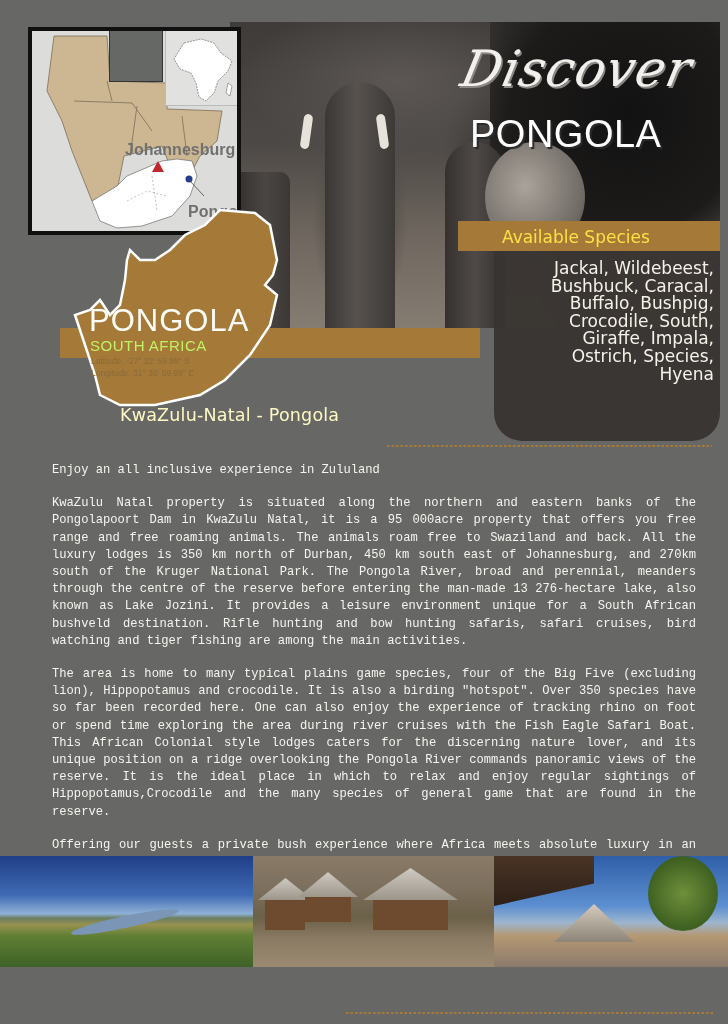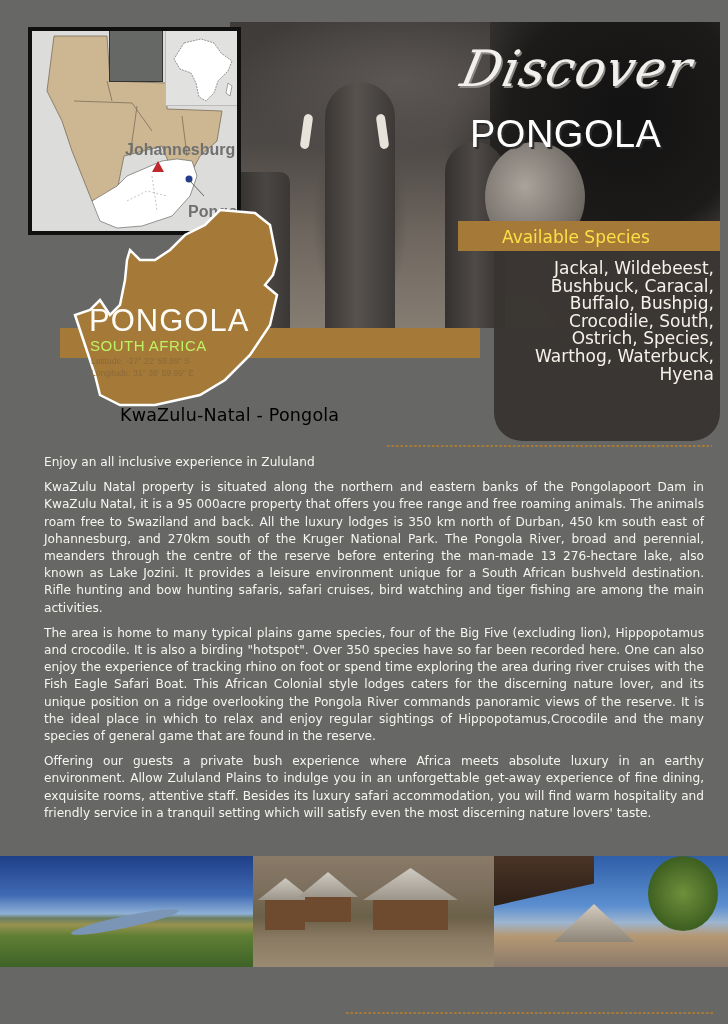--- a/index.html
+++ b/index.html
@@ -57,21 +57,21 @@
     position:absolute; left:89px; top:303px; font-family:"Liberation Sans", sans-serif;
     font-size:31px; letter-spacing:1px; color:#fdfbf6; font-weight:normal;
   }
   .sa-subtitle {
     position:absolute; left:90px; top:337px; font-family:"Liberation Sans", sans-serif;
     font-size:15px; color:#bef264; letter-spacing:0.5px;
   }
   .coord { position:absolute; left:91px; font-family:"Liberation Sans", sans-serif; font-size:8.5px; color:#8a6a3a; }
   .region-title {
     position:absolute; left:120px; top:405px; font-family:"DejaVu Sans", sans-serif;
-    font-size:17.5px; color:#000000; letter-spacing:0.2px;
+    font-size:17.5px; color:#fef9c3; letter-spacing:0.2px;
   }
 
   
   .discover {
     position:absolute; left:462px; top:40px; font-family:"DejaVu Serif", serif; font-style:italic;
     font-size:50px; color:#f2f0ec; letter-spacing:1px;
     text-shadow: 2px 2px 0 #8a8784;
     transform: skewX(-12deg);
   }
   .pongola-big {
@@ -99,21 +99,21 @@
     background-image: radial-gradient(circle, #a57937 45%, rgba(0,0,0,0) 55%);
     background-size: 4.5px 2px; background-repeat: repeat-x;
   }
 
   
   .body-text {
     position:absolute; left:36px; top:446px; width:676px;
     font-family:"DejaVu Sans", sans-serif; font-size:12.15px; line-height:17.2px; color:#f6f4ef;
     text-align: justify;
   }
-  .body-text p { margin: 8px; }
+  .body-text p { margin: 16px; font-family: Liberation Mono, monospace; }
   .body-text .lead { text-align:left; }
 
   
   .photos { position:absolute; left:0; top:856px; width:728px; height:111px; display:flex; }
   .photo { height:100%; position:relative; overflow:hidden; }
   .photo1 { width:253px;
     background: linear-gradient(180deg,#1f3f88 0%, #3f6ab3 35%, #8fb1d6 52%, #6b7f62 56%, #98924f 62%, #5f7f34 72%, #3e6227 100%); }
   .photo1 .river { position:absolute; left:70px; top:60px; width:110px; height:12px; background:#7b95b6; border-radius:50%; transform:rotate(-12deg); }
   .photo2 { width:241px;
     background: linear-gradient(180deg,#8a7a68 0%, #7c6f5d 30%, #6b6048 55%, #8c7b64 75%, #9b8a72 100%); }
@@ -176,22 +176,22 @@
   <div class="pongola-big">PONGOLA</div>
 
   <div class="species-band"></div>
   <div class="species-title">Available Species</div>
   <div class="species-box"></div>
   <div class="species-list">
     <div>Jackal,  Wildebeest,</div>
     <div>Bushbuck, Caracal,</div>
     <div>Buffalo, Bushpig,</div>
     <div>Crocodile, South,</div>
+    <div>Giraffe, Impala,</div>
     <div>Ostrich, Species,</div>
-    <div>Warthog, Waterbuck,</div>
     <div>Hyena</div>
   </div>
   <div class="dots" style="left:386px; top:445px; width:326px;"></div>
 
   <div class="body-text">
     <p class="lead">Enjoy an all inclusive experience in Zululand</p>
     <p>KwaZulu Natal property is situated along the northern and eastern banks of the Pongolapoort Dam in KwaZulu Natal, it is a 95 000acre property that offers you free range and free roaming animals. The animals roam free to Swaziland and back. All the luxury lodges is 350 km north of Durban, 450 km south east of Johannesburg, and 270km south of the Kruger National Park. The Pongola River, broad and perennial, meanders through the centre of the reserve before entering the man-made 13 276-hectare lake, also known as Lake Jozini. It provides a leisure environment unique for a South African bushveld destination. Rifle hunting and bow hunting safaris, safari cruises, bird watching and tiger fishing are among the main activities.</p>
     <p>The area is home to many typical plains game species, four of the Big Five (excluding lion), Hippopotamus and crocodile. It is also a birding "hotspot". Over 350 species have so far been recorded here. One can also enjoy the experience of tracking rhino on foot or spend time exploring the area during river cruises with the Fish Eagle Safari Boat. This African Colonial style lodges caters for the discerning nature lover, and its unique position on a ridge overlooking the Pongola River commands panoramic views of the reserve. It is the ideal place in which to relax and enjoy regular sightings of Hippopotamus,Crocodile and the many species of general game that are found in the reserve.</p>
     <p>Offering our guests a private bush experience where Africa meets absolute luxury in an earthy environment. Allow Zululand Plains to indulge you in an unforgettable get-away experience of fine dining, exquisite rooms, attentive staff. Besides its luxury safari accommodation, you will find warm hospitality and friendly service in a tranquil setting which will satisfy even the most discerning nature lovers' taste.</p>
   </div>

